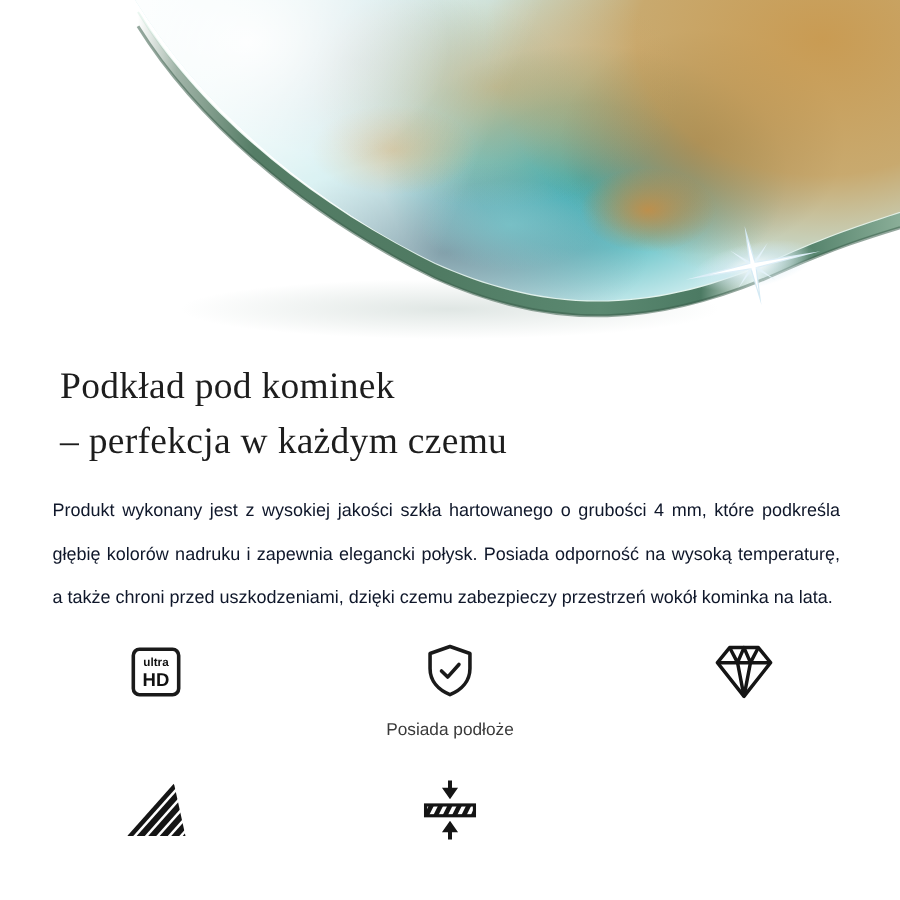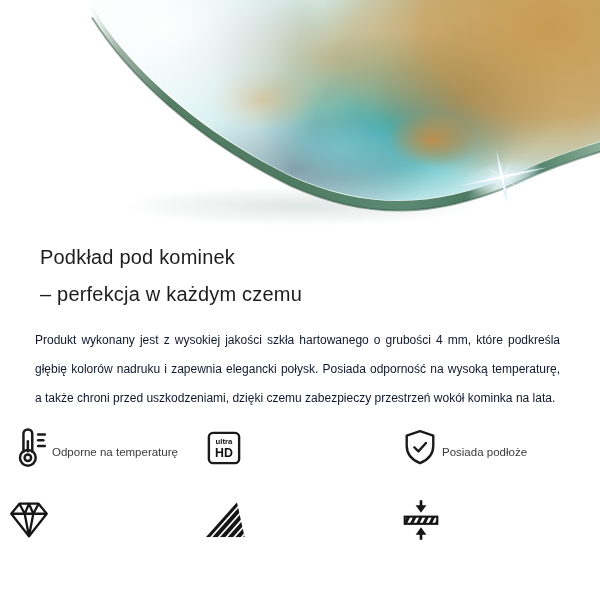--- a/index.html
+++ b/index.html
@@ -5,41 +5,41 @@
   html,body{margin:0;padding:0;}
   body{
     width:600px;height:600px;background:#ffffff;overflow:hidden;
     font-family:"Liberation Sans",sans-serif;
     -webkit-font-smoothing:antialiased;
   }
   .hero{position:relative;width:600px;height:235px;background:#ffffff;}
   .hero svg{display:block;}
   h1{
     margin:4px 40px 0 40px;
-    font-family:Liberation Sans, sans-serif;
+    font-family:Liberation Serif, serif;
     font-weight:400;
-    font-size:20px;
+    font-size:25px;
     line-height:37px;
     color:#1d1d1d;
     letter-spacing:0.2px;
   }
   .desc{
     margin:13px 40px 0 35px;
     font-size:12px;
     line-height:29px;
     color:#0f172a;
     text-align:justify;
   }
   .features{
     display:flex;flex-wrap:wrap;
     padding:0 6px;margin-top:10px;
   }
   .feature{
     width:196px;
-    display:flex;flex-direction:row;align-items:center;
+    display:flex;flex-direction:column;align-items:center;
   }
   .features .feature:nth-child(-n+3){margin-bottom:22px;}
   .icon-box{height:50px;display:flex;align-items:center;justify-content:center;}
   .feature-label{
     margin-top:8px;
     font-size:11.5px;
     color:#3a3a3a;
   }
   .uhd-top{font:700 8.5px "Liberation Sans",sans-serif;}
   .uhd-bottom{font:700 13.5px "Liberation Sans",sans-serif;}
@@ -162,36 +162,20 @@
 
 <h1>
   <span>Podkład pod kominek</span><br>
   <span>– perfekcja w każdym czemu</span>
 </h1>
 
 <p class="desc">Produkt wykonany jest z wysokiej jakości szkła hartowanego o grubości 4 mm, które podkreśla głębię kolorów nadruku i zapewnia elegancki połysk. Posiada odporność na wysoką temperaturę, a także chroni przed uszkodzeniami, dzięki czemu zabezpieczy przestrzeń wokół kominka na lata.</p>
 
 <div class="features">
 
-  <div class="feature">
-    <div class="icon-box">
-      <svg width="46" height="46" viewBox="0 0 48 48">
-        <g fill="none" stroke="#1a1a1a" stroke-width="2.6" stroke-linecap="round">
-          <path d="M18.2 28 V9.2 a4.6 4.6 0 0 1 9.2 0 V28"></path>
-          <circle cx="22.8" cy="34.2" r="8.2"></circle>
-          <circle cx="22.8" cy="34.2" r="3.4"></circle>
-          <line x1="22.8" y1="17" x2="22.8" y2="27.5"></line>
-          <line x1="33.5" y1="10" x2="40.5" y2="10"></line>
-          <line x1="33.5" y1="16" x2="39" y2="16"></line>
-          <line x1="33.5" y1="22" x2="40.5" y2="22"></line>
-        </g>
-      </svg>
-    </div>
-    <span class="feature-label">Odporne na temperaturę</span>
-  </div>
 
   <div class="feature">
     <div class="icon-box">
       <svg width="44" height="44" viewBox="0 0 48 48">
         <rect x="7.5" y="7.5" width="33" height="33" rx="4.5" fill="none" stroke="#1a1a1a" stroke-width="2.6"></rect>
         <text class="uhd-top" x="24" y="20" text-anchor="middle" fill="#111">ultra</text>
         <text class="uhd-bottom" x="24" y="34" text-anchor="middle" fill="#111">HD</text>
       </svg>
     </div>
   </div>

